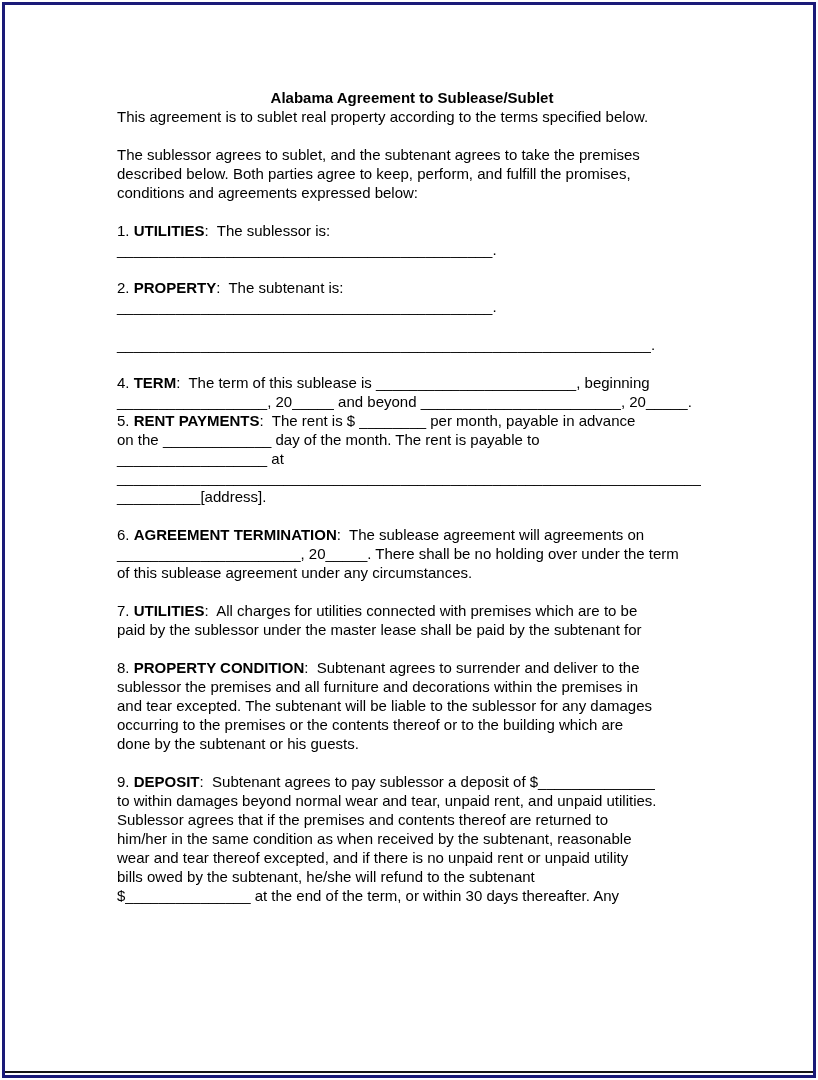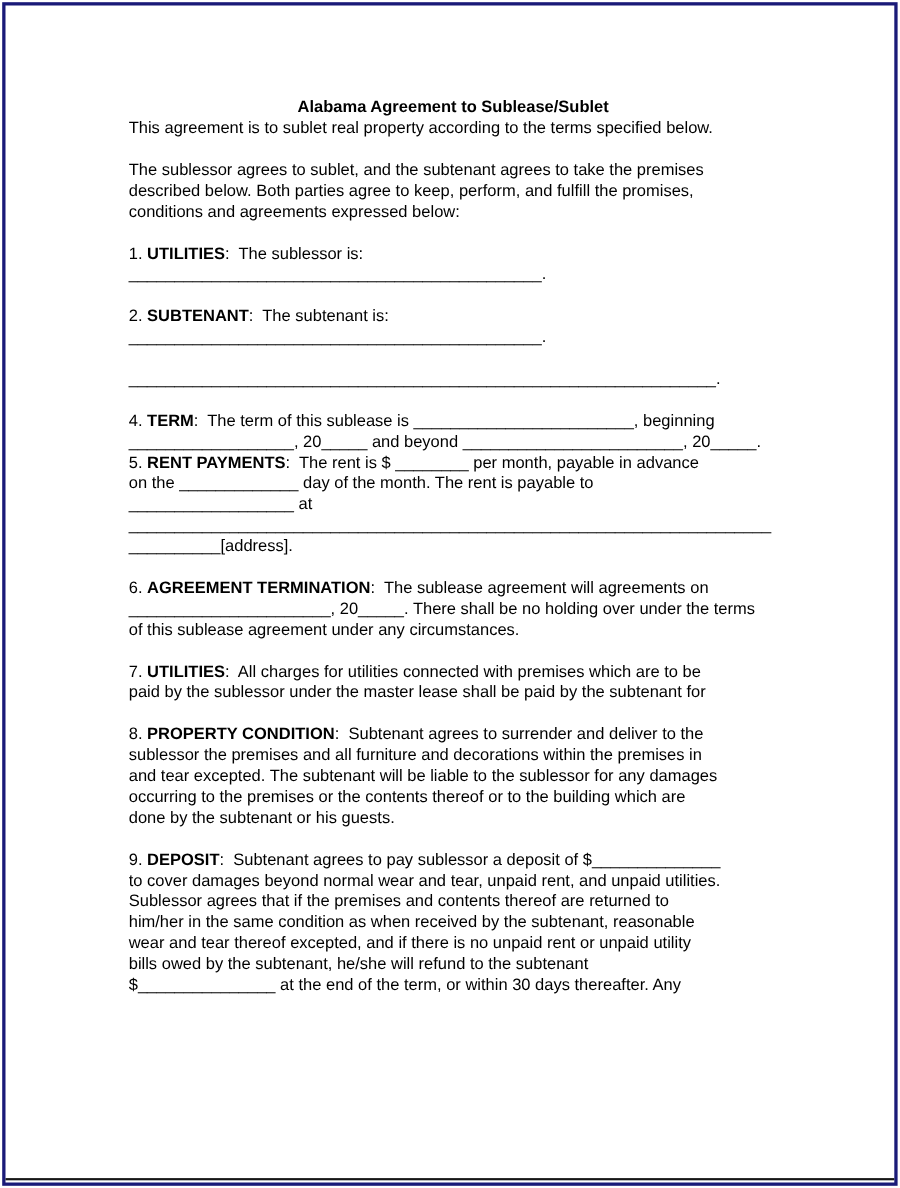--- a/index.html
+++ b/index.html
@@ -48,48 +48,48 @@
   <div class="line">This agreement is to sublet real property according to the terms specified below.</div>
   <div id="lines">
       <div class="line">&nbsp;</div>
       <div class="line"><span>The sublessor agrees to sublet, and the subtenant agrees to take the premises</span></div>
       <div class="line"><span>described below. Both parties agree to keep, perform, and fulfill the promises,</span></div>
       <div class="line"><span>conditions and agreements expressed below:</span></div>
       <div class="line">&nbsp;</div>
       <div class="line"><span>1. </span><span class="b">UTILITIES</span><span>:  The sublessor is:</span></div>
       <div class="line"><span>_____________________________________________</span><span>.</span></div>
       <div class="line">&nbsp;</div>
-      <div class="line"><span>2. </span><span class="b">SUBTENANT</span><span>:  The subtenant is:</span></div>
+      <div class="line"><span>2. </span><span class="b">PROPERTY</span><span>:  The subtenant is:</span></div>
       <div class="line"><span>_____________________________________________</span><span>.</span></div>
       <div class="line">&nbsp;</div>
       <div class="line"><span>________________________________________________________________</span><span>.</span></div>
       <div class="line">&nbsp;</div>
       <div class="line"><span>4. </span><span class="b">TERM</span><span>:  The term of this sublease is </span><span>________________________</span><span>, beginning</span></div>
       <div class="line"><span>__________________</span><span>, 20</span><span>_____</span><span> and beyond </span><span>________________________</span><span>, 20</span><span>_____</span><span>.</span></div>
       <div class="line"><span>5. </span><span class="b">RENT PAYMENTS</span><span>:  The rent is $ </span><span>________</span><span> per month, payable in advance</span></div>
       <div class="line"><span>on the </span><span>_____________</span><span> day of the month. The rent is payable to</span></div>
       <div class="line"><span>__________________</span><span> at</span></div>
       <div class="line"><span>______________________________________________________________________</span></div>
       <div class="line"><span>__________</span><span>[address].</span></div>
       <div class="line">&nbsp;</div>
       <div class="line"><span>6. </span><span class="b">AGREEMENT TERMINATION</span><span>:  The sublease agreement will agreements on</span></div>
-      <div class="line"><span>______________________</span><span>, 20</span><span>_____</span><span>. There shall be no holding over under the terms</span></div>
+      <div class="line"><span>______________________</span><span>, 20</span><span>_____</span><span>. There shall be no holding over under the term</span></div>
       <div class="line"><span>of this sublease agreement under any circumstances.</span></div>
       <div class="line">&nbsp;</div>
       <div class="line"><span>7. </span><span class="b">UTILITIES</span><span>:  All charges for utilities connected with premises which are to be</span></div>
       <div class="line"><span>paid by the sublessor under the master lease shall be paid by the subtenant for</span></div>
       <div class="line">&nbsp;</div>
       <div class="line"><span>8. </span><span class="b">PROPERTY CONDITION</span><span>:  Subtenant agrees to surrender and deliver to the</span></div>
       <div class="line"><span>sublessor the premises and all furniture and decorations within the premises in</span></div>
       <div class="line"><span>and tear excepted. The subtenant will be liable to the sublessor for any damages</span></div>
       <div class="line"><span>occurring to the premises or the contents thereof or to the building which are</span></div>
       <div class="line"><span>done by the subtenant or his guests.</span></div>
       <div class="line">&nbsp;</div>
       <div class="line"><span>9. </span><span class="b">DEPOSIT</span><span>:  Subtenant agrees to pay sublessor a deposit of $</span><span>______________</span></div>
-      <div class="line"><span>to cover damages beyond normal wear and tear, unpaid rent, and unpaid utilities.</span></div>
+      <div class="line"><span>to within damages beyond normal wear and tear, unpaid rent, and unpaid utilities.</span></div>
       <div class="line"><span>Sublessor agrees that if the premises and contents thereof are returned to</span></div>
       <div class="line"><span>him/her in the same condition as when received by the subtenant, reasonable</span></div>
       <div class="line"><span>wear and tear thereof excepted, and if there is no unpaid rent or unpaid utility</span></div>
       <div class="line"><span>bills owed by the subtenant, he/she will refund to the subtenant</span></div>
       <div class="line"><span>$</span><span>_______________</span><span> at the end of the term, or within 30 days thereafter. Any</span></div>
     </div>
 </div>
 
 <div class="bottom-rule" style="background: rgb(22, 22, 22);"></div>
 

